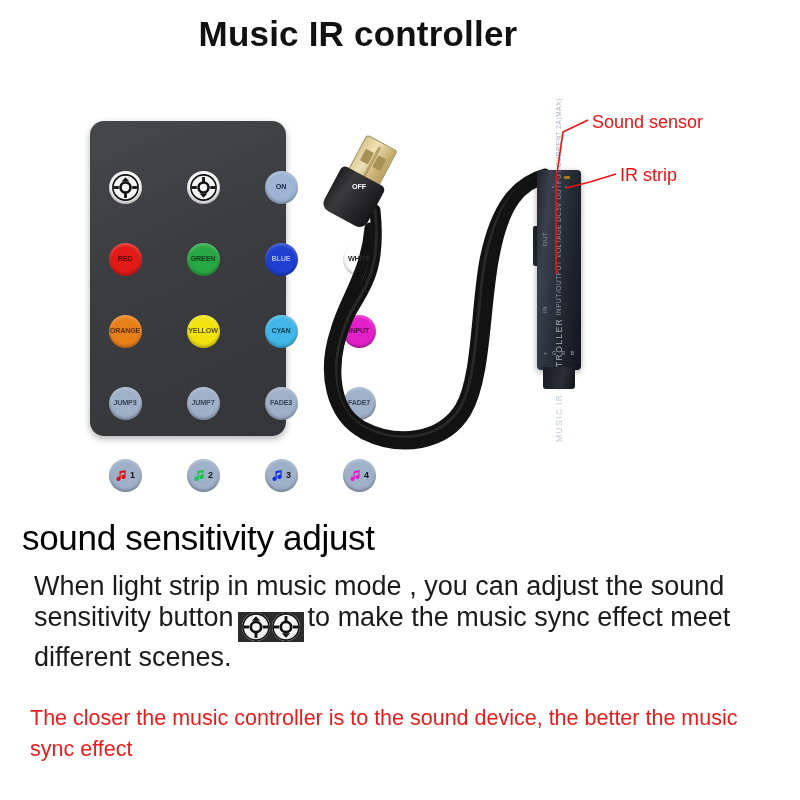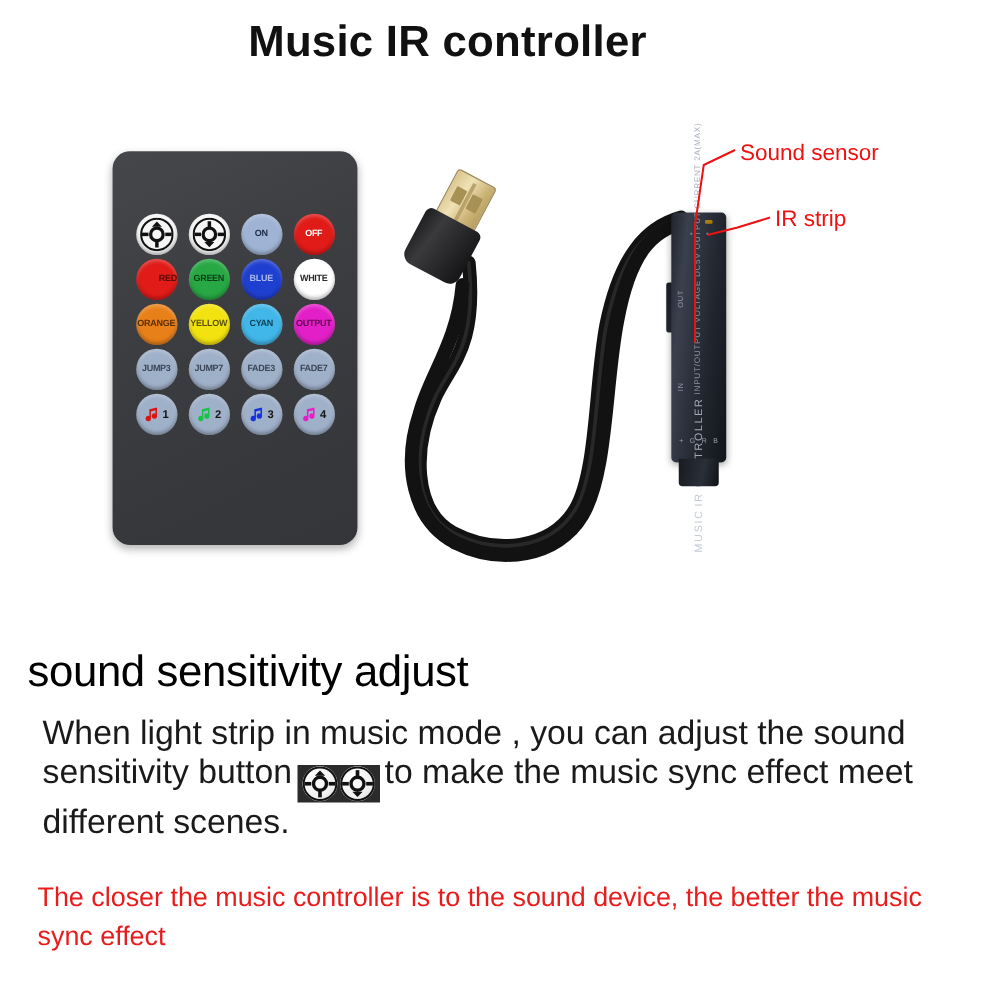--- a/index.html
+++ b/index.html
@@ -54,20 +54,21 @@
     top: 48px;
     left: 14px;
     width: 168px;
     display: grid;
     grid-template-columns: repeat(4, 42px);
     grid-auto-rows: 36px;
     row-gap: 0px;
     column-gap: 0px;
     justify-items: center;
     align-items: center;
+    gap: 36px;
   }
   .rbtn {
     width: 33px;
     height: 33px;
     border-radius: 50%;
     display: flex;
     align-items: center;
     justify-content: center;
     font-size: 7.2px;
     font-weight: bold;
@@ -254,21 +255,21 @@
             <path d="M13.5 23.8 L9.5 19.6 L17.5 19.6 Z" fill="#111"></path>
             <rect x="12.1" y="3.0" width="2.8" height="5.0" fill="#111"></rect>
           </svg>
         </div>
         <div class="rbtn" style="background: rgb(159, 180, 212); color: rgb(27, 42, 69);">
           <span>ON</span>
         </div>
         <div class="rbtn" style="background: rgb(224, 27, 24); color: rgb(255, 255, 255);">
           <span>OFF</span>
         </div>
-        <div class="rbtn" style="background: rgb(224, 27, 24); color: rgb(90, 10, 8); justify-content: flex-end;">
+        <div class="rbtn" style="background: rgb(224, 27, 24); color: rgb(90, 10, 8);">
           <span>RED</span>
         </div>
         <div class="rbtn" style="background: rgb(39, 168, 68); color: rgb(12, 61, 24);">
           <span>GREEN</span>
         </div>
         <div class="rbtn" style="background: rgb(31, 63, 208); color: rgb(170, 185, 238);">
           <span>BLUE</span>
         </div>
         <div class="rbtn" style="background: rgb(255, 255, 255); color: rgb(42, 42, 42);">
           <span>WHITE</span>
@@ -276,21 +277,21 @@
         <div class="rbtn" style="background: rgb(232, 128, 26); color: rgb(92, 47, 4);">
           <span>ORANGE</span>
         </div>
         <div class="rbtn" style="background: rgb(242, 227, 16); color: rgb(92, 84, 4);">
           <span>YELLOW</span>
         </div>
         <div class="rbtn" style="background: rgb(65, 182, 232); color: rgb(13, 63, 87);">
           <span>CYAN</span>
         </div>
         <div class="rbtn" style="background: rgb(227, 32, 199); color: rgb(92, 10, 78);">
-          <span>OUTPUT</span>
+          <span>INPUT</span>
         </div>
         <div class="rbtn" style="background: rgb(159, 176, 201); color: rgb(59, 70, 87);">
           <span>JUMP3</span>
         </div>
         <div class="rbtn" style="background: rgb(159, 176, 201); color: rgb(59, 70, 87); justify-content: center;">
           <span>JUMP7</span>
         </div>
         <div class="rbtn" style="background: rgb(159, 176, 201); color: rgb(59, 70, 87); text-align: right;">
           <span>FADE3</span>
         </div>

